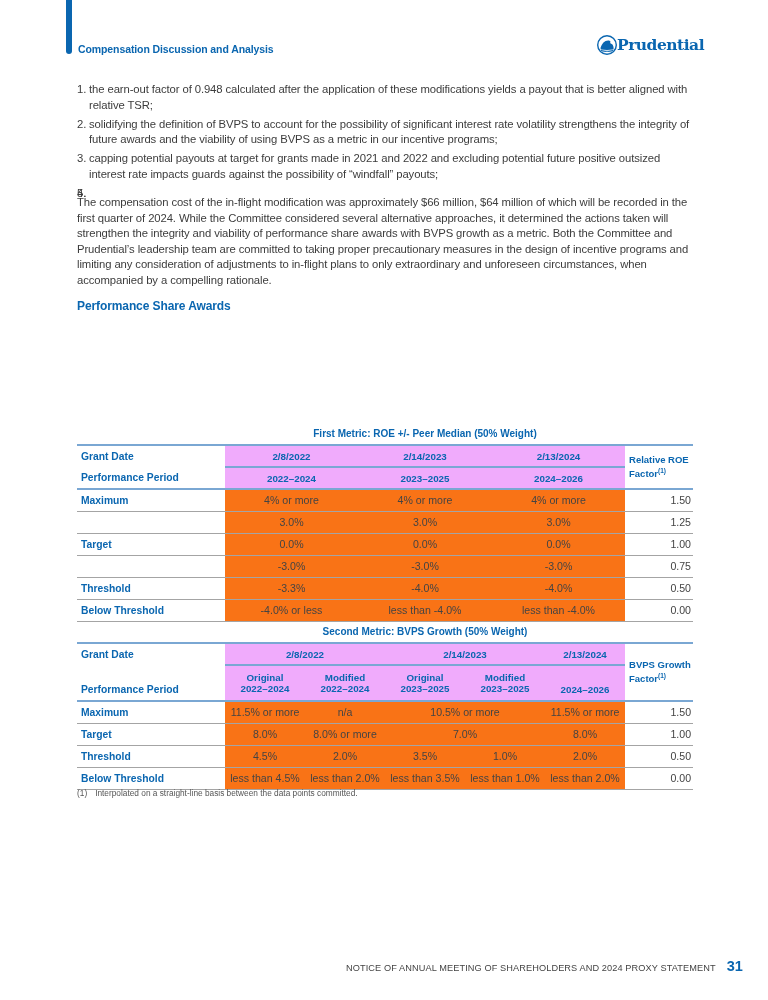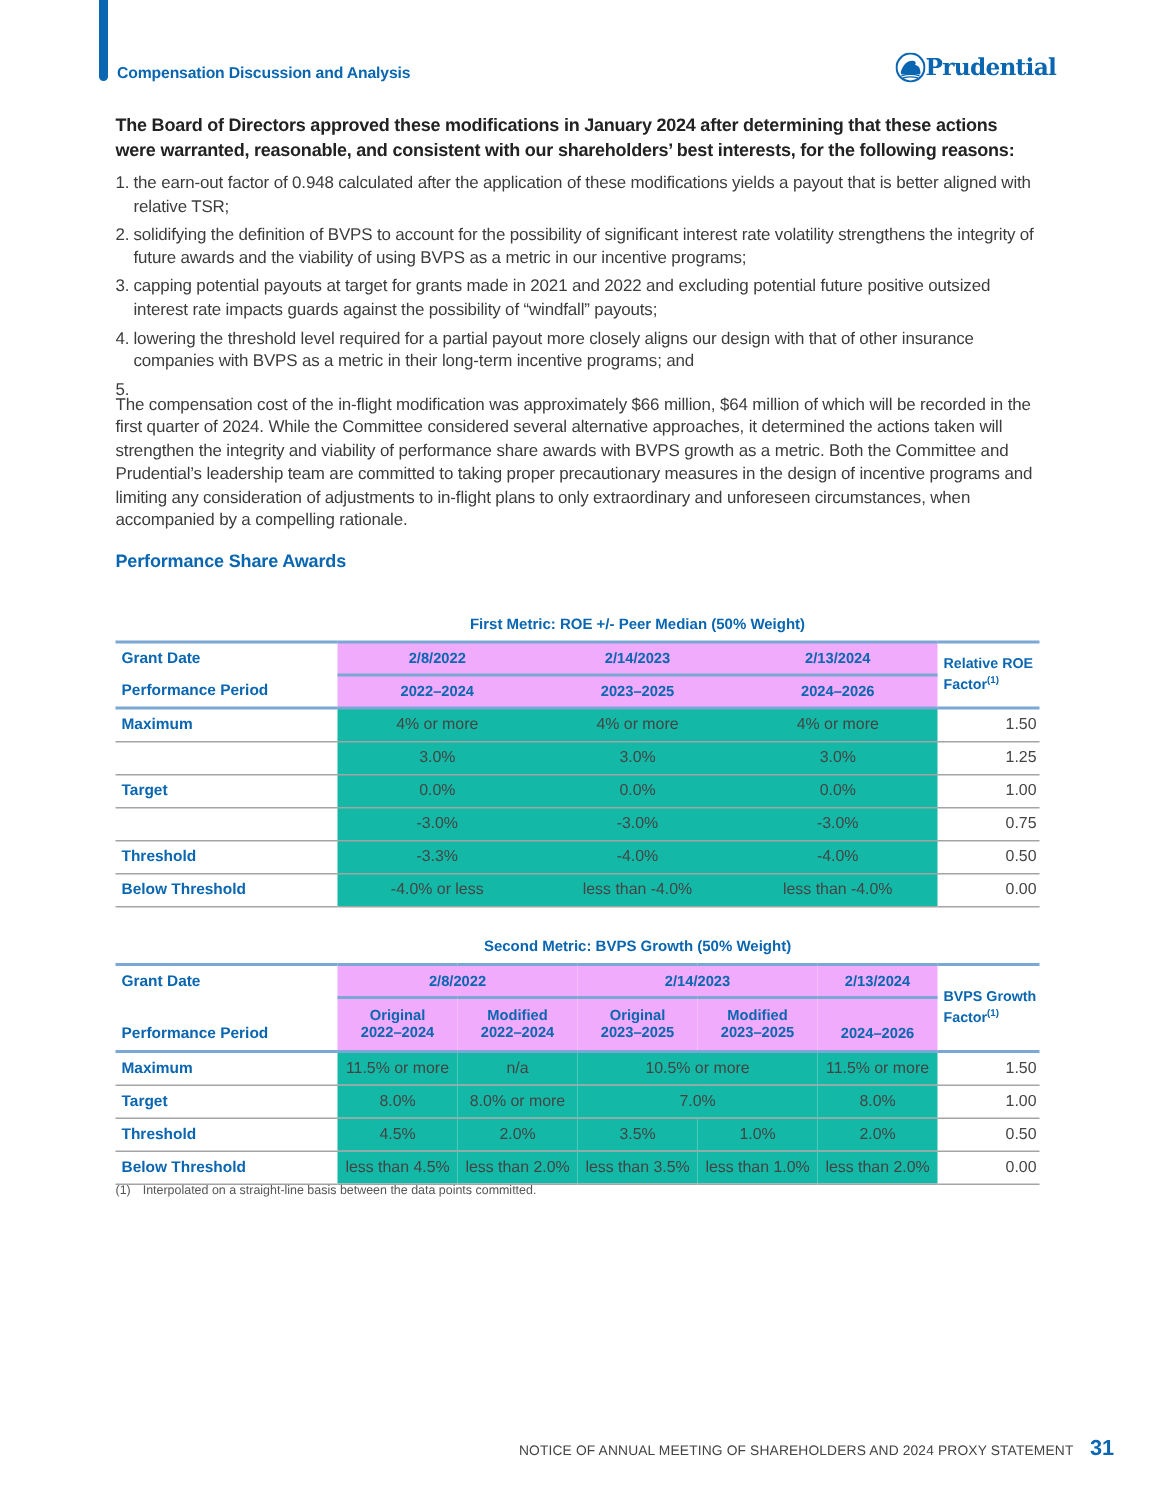--- a/index.html
+++ b/index.html
@@ -21,21 +21,21 @@
   .subhead { font-size: 12px; font-weight: bold; color: #0a66b0; margin-top: 11px; letter-spacing: -0.1px; }
   .intro { font-size: 11.3px; color: #3c3c3c; margin-top: 10px; letter-spacing: -0.1px; }
 
   table.perf { position: absolute; left: 77px; width: 616px; border-collapse: collapse; table-layout: fixed; font-size: 10.3px; }
   table.perf td, table.perf th { height: 22px; padding: 0 4px; vertical-align: middle; }
   .metric-title { text-align: center; font-weight: bold; color: #0a66b0; font-size: 10px; height: 22px; }
   .rowlabel { font-weight: bold; color: #0a66b0; text-align: left; font-size: 10.3px; }
   .hdr { font-weight: bold; color: #0a66b0; text-align: center; font-size: 9.8px; background: #f0abfc; }
   .hdr2 { line-height: 11px; }
   .factor-hdr { font-weight: bold; color: #0a66b0; text-align: left; font-size: 9.5px; line-height: 11px; padding-right: 0 !important; }
-  .val { text-align: center; color: #444; background: #14b8a6; font-size: 10.6px; }
+  .val { text-align: center; color: #444; background: #f97316; font-size: 10.6px; }
   .fval { text-align: right; color: #444; font-size: 10.6px; padding-right: 2px !important; }
   sup { font-size: 6.5px; vertical-align: super; }
 
   .top-rule td { border-top: 2px solid #7aa7d3; }
   .blue-rule td { border-bottom: 2px solid #7aa7d3; }
   .grey-rule td { border-bottom: 1.5px solid #a4a4a4; }
   .mid-blue td.hdr { border-bottom: 2px solid #7aa7d3; }
 
   .footnote { position: absolute; left: 77px; top: 788px; font-size: 8.3px; color: #555; }
   .footnote .fn-num { margin-right: 8px; }
@@ -53,33 +53,32 @@
   <svg viewBox="0 0 20 20">
     <circle cx="10" cy="10" r="9.3" fill="none" stroke="#0a66b0" stroke-width="1.4"></circle>
     <path d="M3.5 13 C5 8, 8 5, 12 5.5 C13.5 6, 14 7, 13 8 L15.5 9.5 C16.5 11, 16.8 13, 16.5 14.5 L3.8 14.5 Z" fill="#0a66b0"></path>
     <path d="M4 15.5 Q10 13.5 16 15.5" stroke="#0a66b0" stroke-width="1" fill="none"></path>
     <path d="M5 17 Q10 15.5 15 17" stroke="#0a66b0" stroke-width="0.9" fill="none"></path>
   </svg>
   <span class="logo-text">Prudential</span>
 </div>
 
 <div class="content">
-  <p class="lead">The Board of Directors approved these modifications in January 2024 after determining that these actions were warranted, reasonable, and consistent with our shareholders’ best interests, for the following reasons:</p>
   <ol class="reasons">
     <li><span class="num">1.</span><span>the earn-out factor of 0.948 calculated after the application of these modifications yields a payout that is better aligned with relative TSR;</span></li>
     <li><span class="num">2.</span><span>solidifying the definition of BVPS to account for the possibility of significant interest rate volatility strengthens the integrity of future awards and the viability of using BVPS as a metric in our incentive programs;</span></li>
     <li><span class="num">3.</span><span>capping potential payouts at target for grants made in 2021 and 2022 and excluding potential future positive outsized interest rate impacts guards against the possibility of “windfall” payouts;</span></li>
-    <li><span class="num">4.</span><span>lowering the threshold level required for a partial payout more closely aligns our design with that of other insurance companies with BVPS as a metric in their long-term incentive programs; and</span></li>
+    <li><span class="num">4.</span></li>
     <li><span class="num">5.</span></li>
   </ol>
   <p class="para">The compensation cost of the in-flight modification was approximately $66 million, $64 million of which will be recorded in the first quarter of 2024. While the Committee considered several alternative approaches, it determined the actions taken will strengthen the integrity and viability of performance share awards with BVPS growth as a metric. Both the Committee and Prudential’s leadership team are committed to taking proper precautionary measures in the design of incentive programs and limiting any consideration of adjustments to in-flight plans to only extraordinary and unforeseen circumstances, when accompanied by a compelling rationale.</p>
   <h3 class="subhead">Performance Share Awards</h3>
 </div>
 
-<table class="perf" style="top:406px;">
+<table class="perf" style="top:423px;">
   <colgroup>
     <col style="width:148px">
       <col style="width:133px">
       <col style="width:134px">
       <col style="width:133px">
       <col style="width:68px">
   </colgroup>
   <tbody>
       <tr>
     <td></td>

